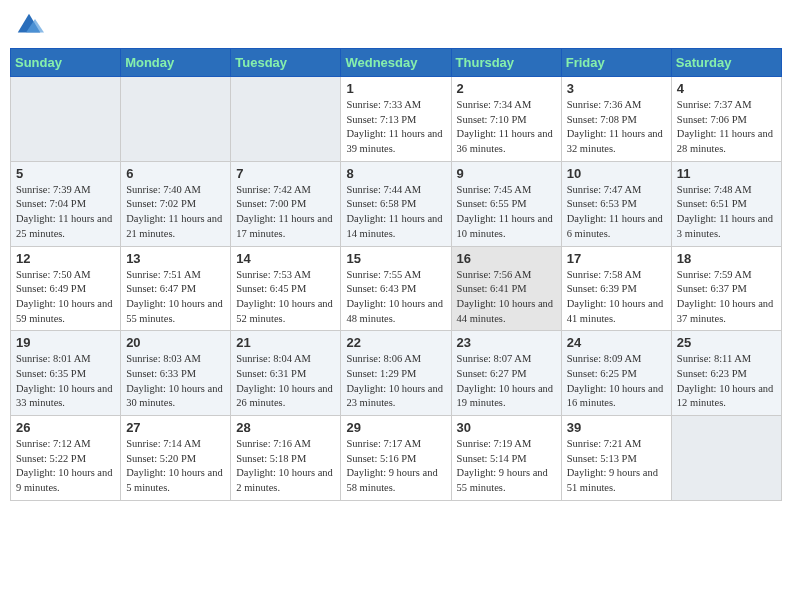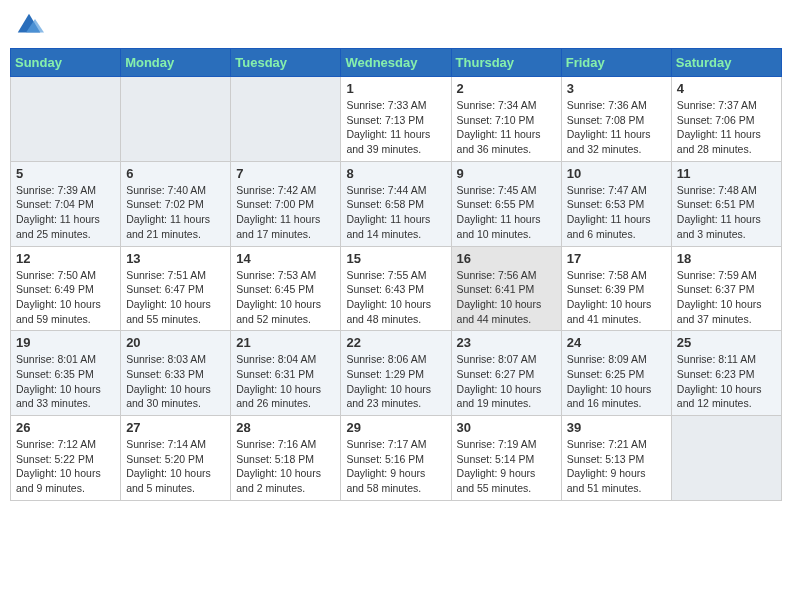--- a/index.html
+++ b/index.html
@@ -77,20 +77,21 @@
       font-weight: bold;
       font-size: 13px;
       color: #333;
       display: block;
       margin-bottom: 2px;
     }
     .day-info {
       font-size: 10.5px;
       color: #333;
       line-height: 1.4;
+      font-family: Liberation Serif, serif;
     }
     .empty-cell {
       background: #e8ecf0 !important;
     }
   </style>
 </head>
 <body>
 
 <div class="header">
   <div class="logo">

